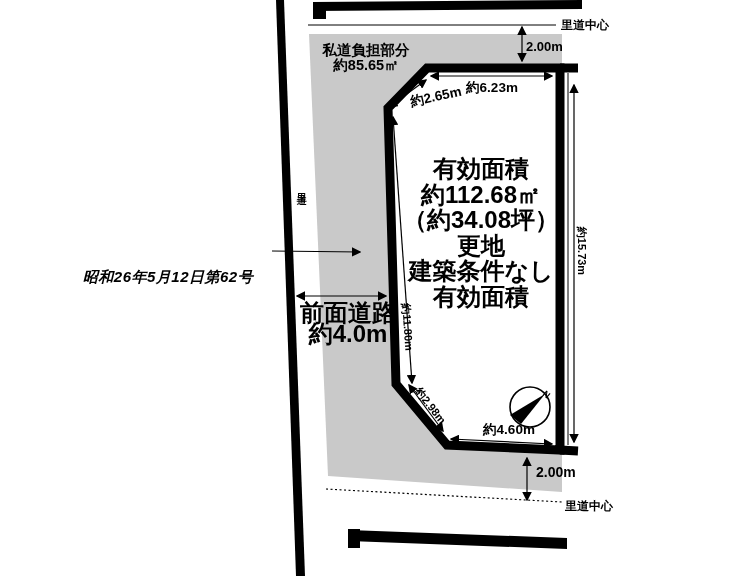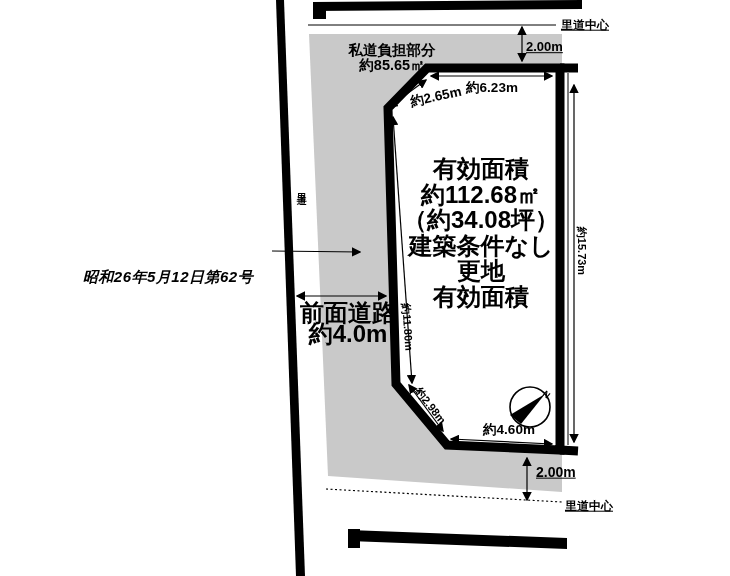--- a/index.html
+++ b/index.html
@@ -5,21 +5,21 @@
   html,body{margin:0;padding:0;background:#ffffff;}
   .canvas{
     position:relative;width:730px;height:576px;background:#ffffff;
     font-family:"Liberation Sans",sans-serif;color:#000;overflow:hidden;
   }
   .canvas svg{position:absolute;left:0;top:0;}
   .lbl{
     position:absolute;white-space:nowrap;color:#000;font-weight:700;
     transform:translate(-50%,-50%);line-height:1.05;
   }
-  .lbl.anchor-left{transform:translate(0,-50%);text-decoration:underline;}
+  .lbl.anchor-left{transform:translate(0,-50%);}
   .center-text{text-align:center;}
   .parcel-text{
     position:absolute;left:481px;top:156px;transform:translateX(-50%);
     text-align:center;font-size:24px;font-weight:700;line-height:25.5px;
     white-space:nowrap;
   }
   .parcel-text span{display:block;}
   .title-main{font-size:29px;letter-spacing:2px;}
   .title-sub{font-size:15px;letter-spacing:0.5px;}
   .front-road{font-size:24px;line-height:21px;}
@@ -83,31 +83,31 @@
     </g>
   </svg>
 
   <div class="lbl title-sub" style="left:168px;top:277px;font-style:italic;">昭和26年5月12日第62号</div>
 
   <div class="lbl front-road center-text" style="left:348px;top:323px;">
     <span>前面道路</span><br>
     <span>約4.0m</span>
   </div>
 
-  <div class="lbl private-road center-text" style="left:366px;top:57px;margin-left:26px;">
+  <div class="lbl private-road center-text" style="left:366px;top:57px;">
     <span>私道負担部分</span><br>
     <span>約85.65㎡</span>
   </div>
 
   <div class="parcel-text">
     <span>有効面積</span>
     <span>約112.68㎡</span>
     <span>（約34.08坪）</span>
+    <span>更地</span>
     <span>建築条件なし</span>
-    <span>更地</span>
     <span>有効面積</span>
   </div>
 
   <div class="lbl road-lbl vertical-cjk" style="left:301px;top:187px;font-size:10px;">里道</div>
 
   <div class="lbl road-lbl anchor-left" style="left:561px;top:25px;">里道中心</div>
   <div class="lbl road-lbl anchor-left" style="left:565px;top:506px;">里道中心</div>
 
   <div class="lbl offset-lbl anchor-left" style="left:526px;top:47px;">2.00m</div>
   <div class="lbl offset-lbl anchor-left" style="left:536px;top:472px;font-size:14px;">2.00m</div>

